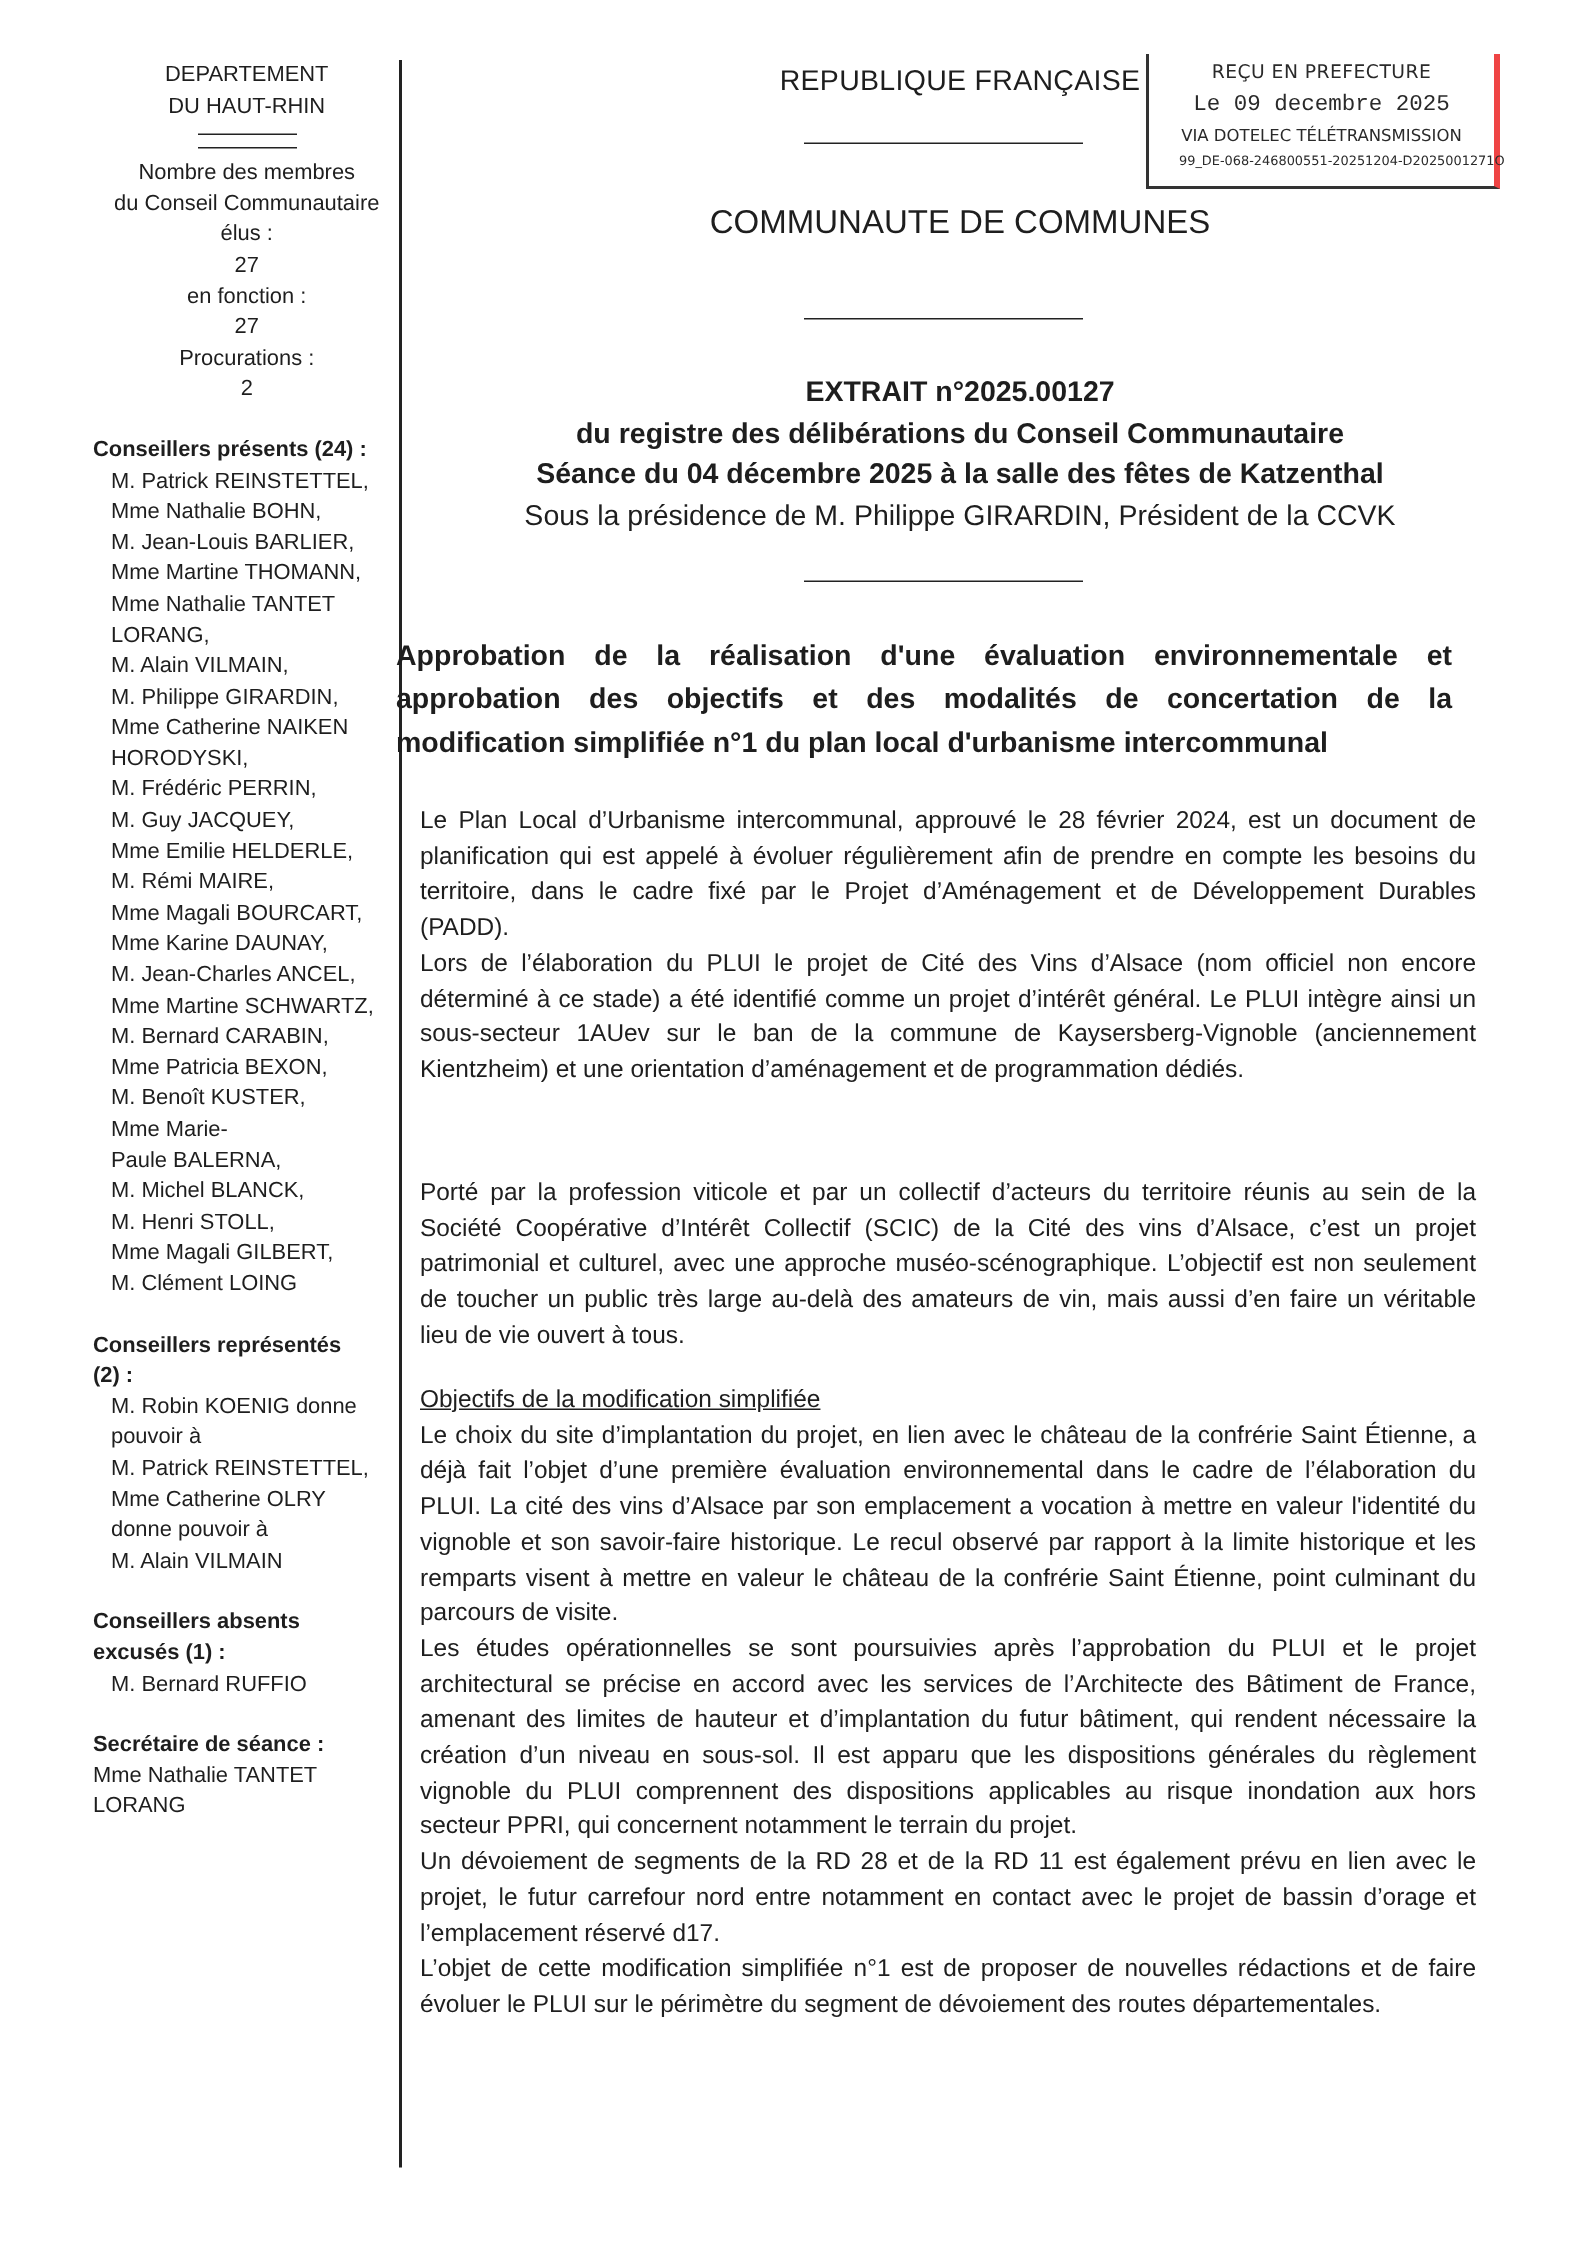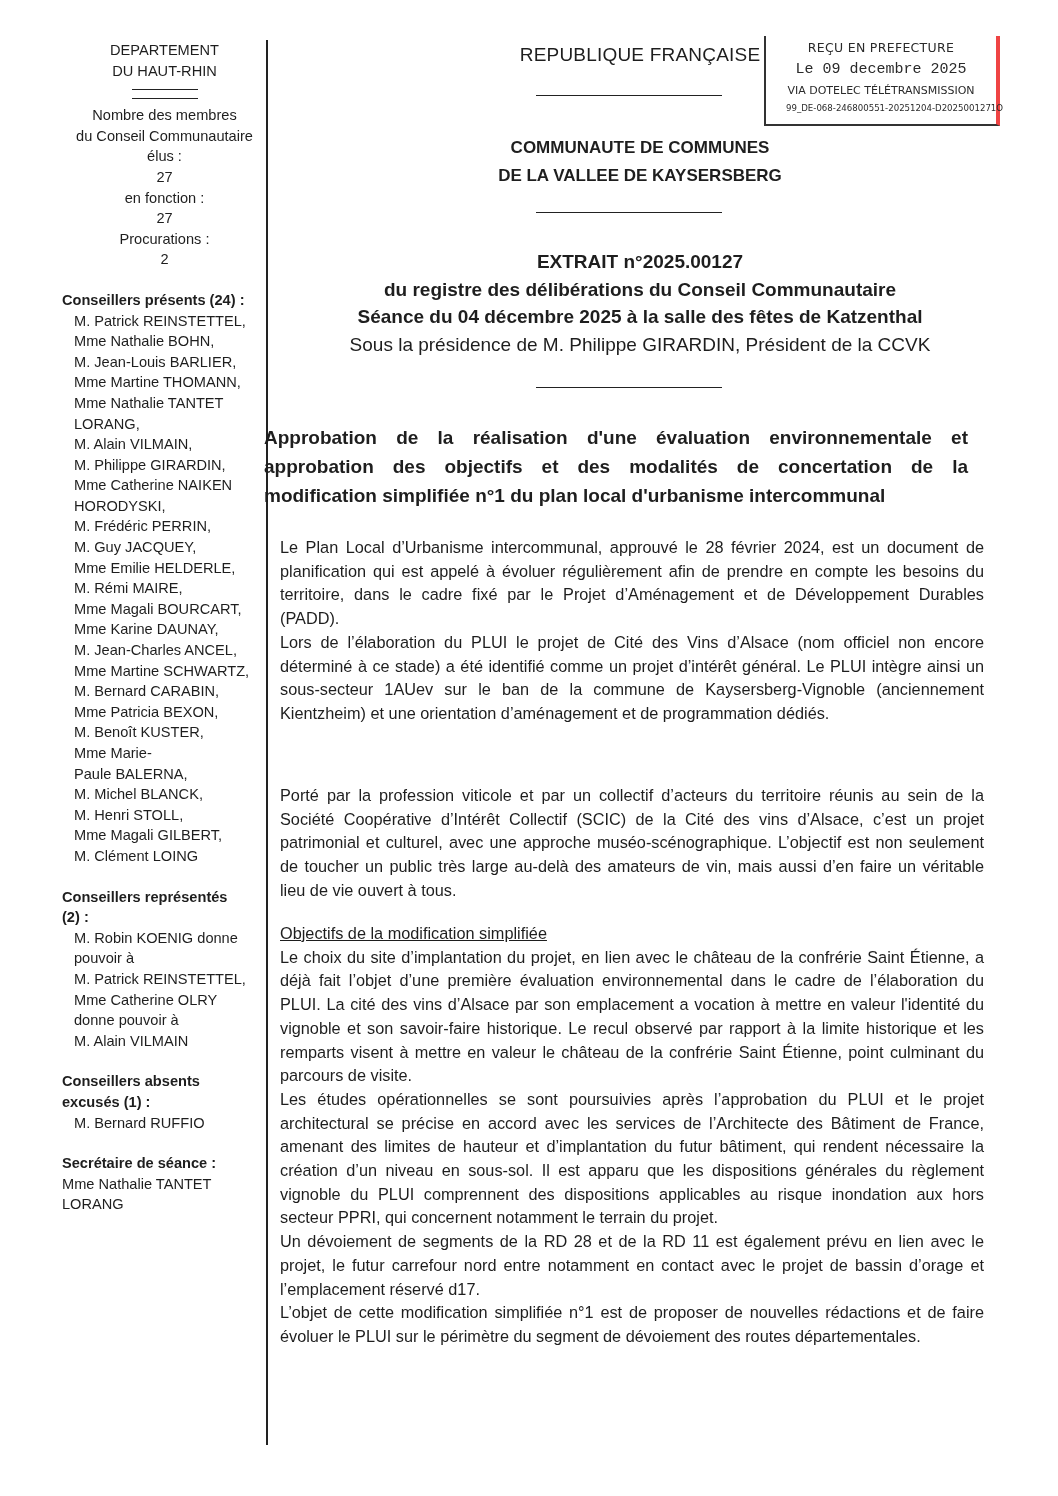--- a/index.html
+++ b/index.html
@@ -23,21 +23,21 @@
   .left-col .gap { height: 20px; }
 
   .vrule { position: absolute; left: 266px; top: 40px; width: 2px; height: 1405px; background: #222; }
 
   
   .hdr {
     position: absolute; left: 440px; width: 400px; text-align: center;
   }
   .republique { top: 44px; font-size: 19px; letter-spacing: 0.2px; }
   .hr1 { position: absolute; left: 536px; top: 95px; width: 186px; height: 1px; background: #222; }
-  .ccvk { top: 134px; font-size: 17px; font-weight: bold; line-height: 28px; }
+  .ccvk { top: 134px; font-size: 22px; font-weight: normal; line-height: 28px; }
   .hr2 { position: absolute; left: 536px; top: 212px; width: 186px; height: 1px; background: #222; }
 
   
   .stamp {
     position: absolute; left: 764px; top: 36px; width: 230px; height: 88px;
     border-left: 2px solid #333; border-bottom: 2px solid #333; border-right: 4px solid #ef4444;
     font-family: "DejaVu Sans", sans-serif; text-align: center; color: #2a2a2a;
   }
   .stamp .s1 { font-size: 12.5px; margin-top: 4px; letter-spacing: 0.3px; }
   .stamp .s2 { font-size: 15px; margin-top: 6px; font-family: Liberation Mono, monospace; }
@@ -165,21 +165,20 @@
         </ul>
     </div>
   </div>
 
   <div class="vrule"></div>
 
   <div class="hdr republique">REPUBLIQUE FRANÇAISE</div>
   <div class="hr1"></div>
   <div class="hdr ccvk">
     <div>COMMUNAUTE DE COMMUNES</div>
-    <div>DE LA VALLEE DE KAYSERSBERG</div>
   </div>
   <div class="hr2"></div>
 
   <div class="stamp">
     <div class="s1">REÇU EN PREFECTURE</div>
     <div class="s2">Le 09 decembre 2025</div>
     <div class="s3">VIA DOTELEC TÉLÉTRANSMISSION</div>
     <div class="s4">99_DE-068-246800551-20251204-D2025001271O</div>
   </div>
 

